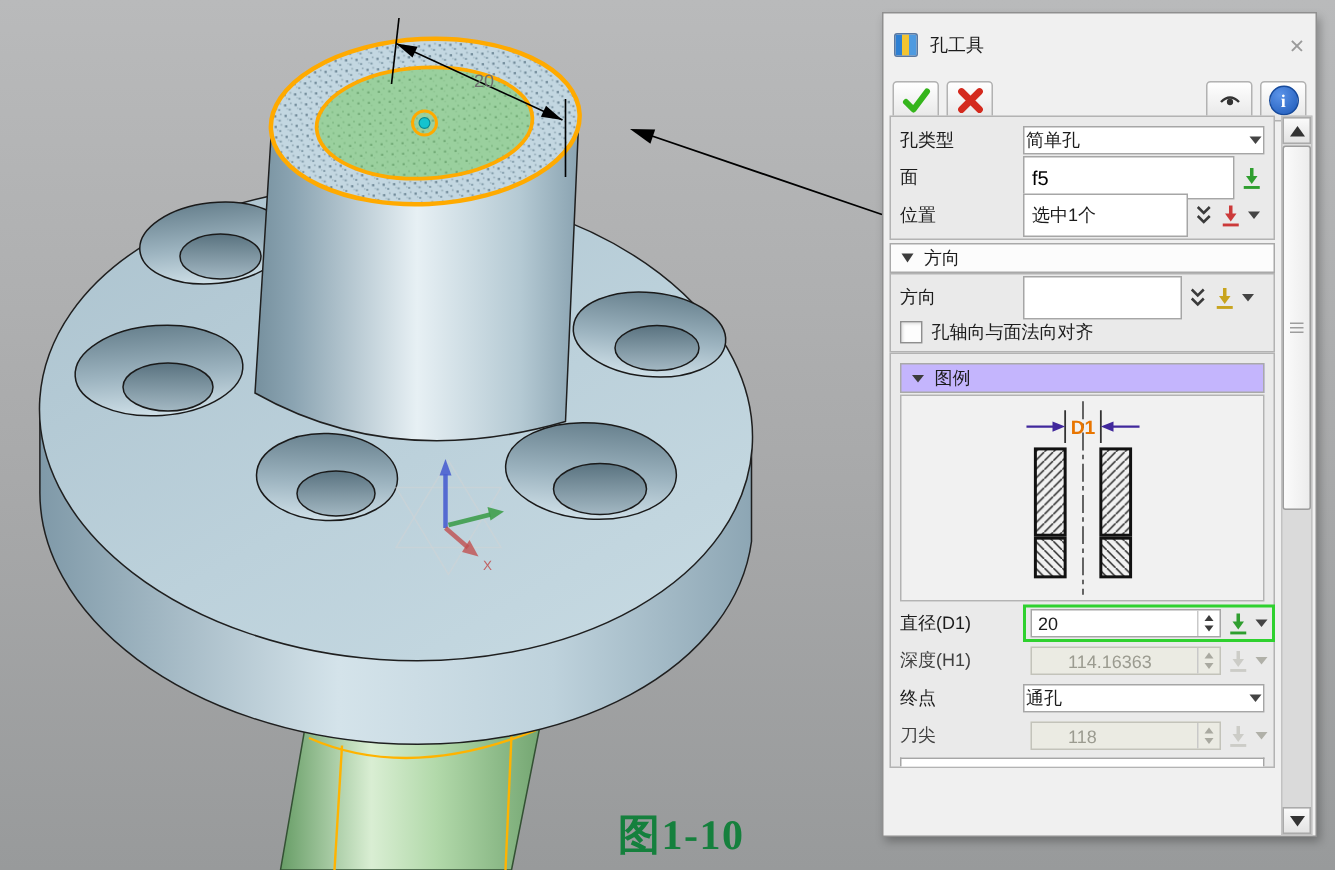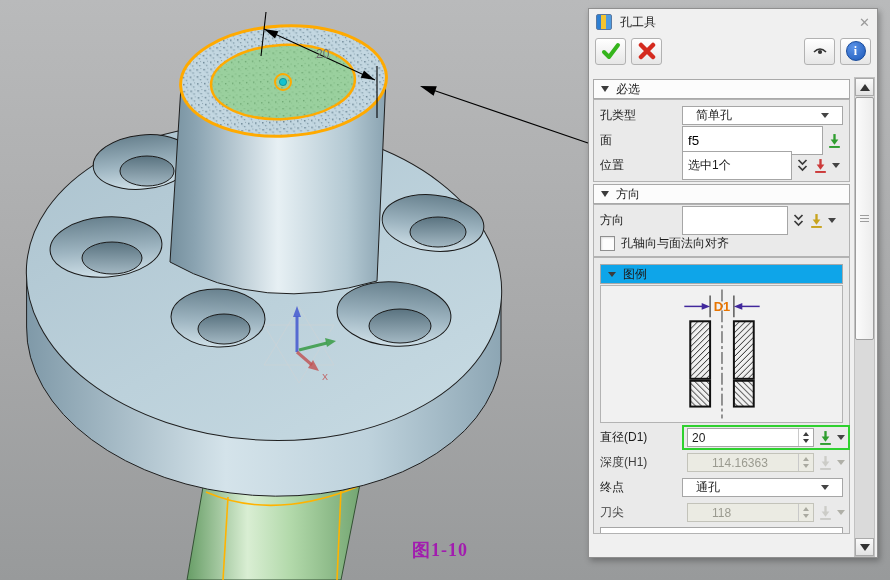--- a/index.html
+++ b/index.html
@@ -1,46 +1,46 @@
 <!DOCTYPE html>
 <html><head>
 <meta charset="utf-8">
 <style>
   html,body{margin:0;padding:0;}
   body{width:890px;height:580px;overflow:hidden;position:relative;
        background:linear-gradient(180deg,#b9babb 0%,#a8a9aa 55%,#989a9b 100%);
        font-family:"Liberation Sans","DejaVu Sans",sans-serif;-webkit-font-smoothing:antialiased;}
   #scene{position:absolute;left:0;top:0;}
   #caption{position:absolute;left:412px;top:538px;font-family:"Liberation Serif","DejaVu Serif",serif;
-           font-size:18px;font-weight:bold;color:#a21caf;letter-spacing:1px;text-align:right;}
+           font-size:28px;font-weight:bold;color:#15803d;letter-spacing:1px;text-align:right;}
   
   .panel{position:absolute;left:588px;top:8px;width:290px;height:550px;background:#f0f0f0;
          border:1px solid #8f8f8f;box-shadow:2px 3px 6px rgba(0,0,0,.28);font-size:12px;color:#1c1c1c;
          box-sizing:border-box;overflow:hidden;}
-  .titlebar{height:26px;display:flex;align-items:center;padding:0 7px;}
+  .titlebar{height:26px;display:flex;align-items:center;padding:8px 7px;}
   .title-icon{width:14px;height:14px;border:1px solid #5a78a0;border-radius:2px;margin-right:8px;
          background:linear-gradient(90deg,#2d7fd3 0 31%,#f3c431 31% 64%,#4e9ae0 64% 100%);}
   .close-x{margin-left:auto;color:#9a9a9a;font-size:13px;font-weight:bold;cursor:default;line-height:1;}
   .toolbar{height:32px;display:flex;align-items:center;padding:0 6px;gap:5px;}
   .tbtn{width:31px;height:27px;border:1px solid #b2b2b2;border-radius:3px;
         background:linear-gradient(#ffffff,#e6e6e6);display:flex;align-items:center;justify-content:center;box-sizing:border-box;}
   .tb-spacer{flex:1;}
   .info-circle{width:18px;height:18px;border-radius:50%;background:radial-gradient(circle at 35% 30%,#5b93e8,#1d59b8);
         border:1px solid #174a9b;color:#fff;font-family:"Liberation Serif",serif;font-weight:bold;font-size:12px;
         display:flex;align-items:center;justify-content:center;}
   .content{position:absolute;left:2px;top:68px;width:261px;}
   .sec{margin:2px 2px 0 2px;height:20px;background:#fcfcfc;border:1px solid #a9a9a9;
        display:flex;align-items:center;padding:0 7px;gap:7px;box-sizing:border-box;}
   .tri{width:0;height:0;border-left:4.5px solid transparent;border-right:4.5px solid transparent;border-top:6px solid #3c3c3c;}
   .tri.sm{border-left-width:4px;border-right-width:4px;border-top-width:5px;}
   .grp{margin:0 2px;border:1px solid #b3b3b3;background:#eaeaea;padding:3px 0;}
   .row{display:flex;align-items:center;height:25px;padding:0 6px;gap:4px;}
   .row .lbl{width:78px;flex:none;}
   .dd{flex:1;height:19px;background:#fff;border:1px solid #a6a6a6;display:flex;align-items:center;
-      padding:0 13px;box-sizing:border-box;}
+      padding:0 1px;box-sizing:border-box;}
   .dd .caret{margin-left:auto;}
   .caret{width:0;height:0;border-left:4px solid transparent;border-right:4px solid transparent;border-top:5px solid #444;}
   .caret.dis{border-top-color:#b0b0a8;}
   .txtbox{height:29px;background:#fff;border:1px solid #a6a6a6;display:flex;align-items:center;
       padding:4px 5px;box-sizing:border-box;}
   .spinfield{display:flex;align-items:stretch;background:#fff;border:1px solid #a6a6a6;height:19px;width:127px;box-sizing:border-box;}
   .spinfield input{flex:1;min-width:0;border:none;outline:none;background:transparent;font:12px "Liberation Sans",sans-serif;padding:0 4px;color:#1c1c1c;}
   .spin{width:14px;border-left:1px solid #c9c9c9;display:flex;flex-direction:column;align-items:center;justify-content:center;gap:3px;}
   .spin i{display:block;width:0;height:0;border-left:3.5px solid transparent;border-right:3.5px solid transparent;}
   .spin .up{border-bottom:4px solid #3c3c3c;}
@@ -48,21 +48,21 @@
   .spinfield.dis{background:#ebebe3;border-color:#c3c3ba;}
   .spinfield.dis input{color:#9b9b90;margin-left:20px;}
   .spinfield.dis .spin .up{border-bottom-color:#a9a9a0;}
   .spinfield.dis .spin .dn{border-top-color:#a9a9a0;}
   .lbl.dis{color:#404040;}
   .hl{display:flex;align-items:center;gap:4px;border:2px solid #2fd12f;padding:1px 3px;}
   .pickicon{width:15px;height:16px;flex:none;}
   .chev2{width:13px;height:15px;flex:none;}
   .cbrow{display:flex;align-items:center;height:20px;padding:0 6px;gap:6px;}
   .cb{width:13px;height:13px;background:#fdfdfd;border:1px solid #8f8f8f;box-shadow:inset 1px 1px 2px rgba(0,0,0,.12);}
-  .legend-head{margin:3px 6px 0 6px;height:20px;background:#0ea5e9;border:1px solid #a9a9a9;
+  .legend-head{margin:3px 6px 0 6px;height:20px;background:#c4b5fd;border:1px solid #a9a9a9;
        display:flex;align-items:center;padding:0 7px;gap:7px;box-sizing:border-box;}
   .legend-box{margin:1px 6px 2px 6px;height:136px;background:#f1f1f1;border:1px solid #b3b3b3;
        display:flex;align-items:center;justify-content:center;}
   .stubfield{margin:2px 6px 0 6px;height:5px;background:#fff;border:1px solid #a6a6a6;border-bottom:none;}
   
   .sb{position:absolute;top:68px;right:2px;width:21px;height:480px;background:#dadada;border:1px solid #c2c2c2;box-sizing:border-box;}
   .sb-btn{position:absolute;left:0;width:19px;height:18px;background:linear-gradient(#fafafa,#e3e3e3);
       border:1px solid #aaa;box-sizing:border-box;display:flex;align-items:center;justify-content:center;}
   .sb-up{top:0;}
   .sb-dn{bottom:0;}
@@ -224,24 +224,20 @@
         <circle cx="8" cy="7" r="2.1" fill="#333"></circle>
       </svg>
     </div>
     <div class="tbtn">
       <span class="info-circle">i</span>
     </div>
   </div>
 
   <div class="content">
 
-    <div class="sec">
-      <span class="tri"></span>
-      <span>必选</span>
-    </div>
     <div class="grp">
       <div class="row">
         <span class="lbl">孔类型</span>
         <div class="dd">
           <span>简单孔</span>
           <span class="caret"></span>
         </div>
       </div>
       <div class="row">
         <span class="lbl">面</span>

